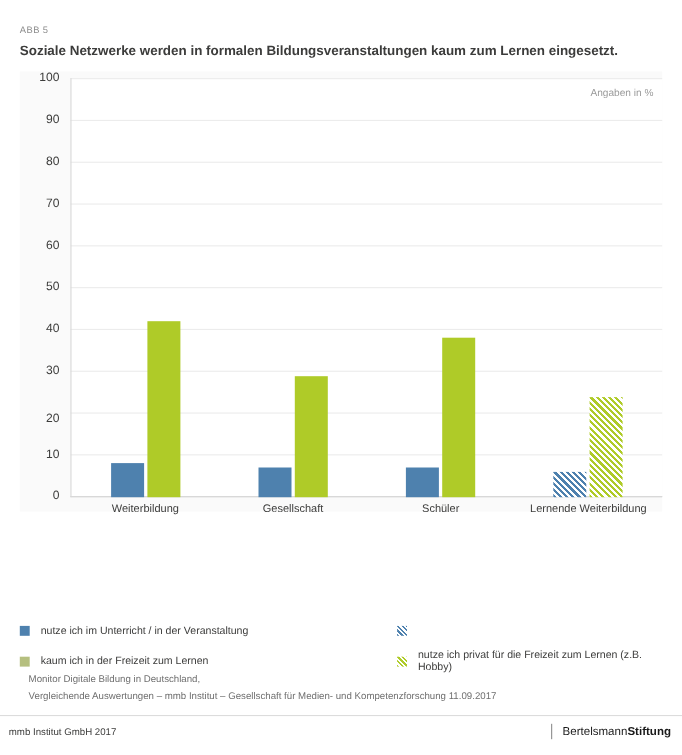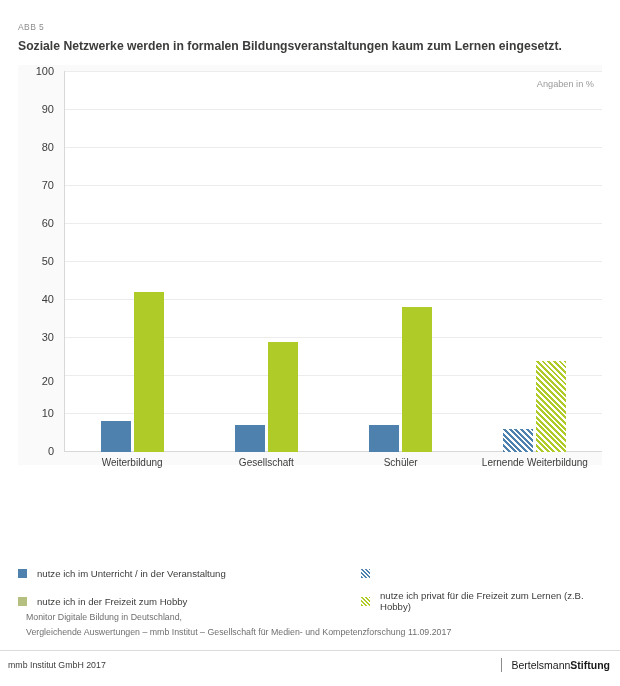--- a/index.html
+++ b/index.html
@@ -312,21 +312,21 @@
 <div class="legend" id="legend">
     <div class="legend-item">
       <span class="swatch solid-blue"></span>
       <span>nutze ich im Unterricht / in der Veranstaltung</span>
     </div>
     <div class="legend-item legend-col-right">
       <span class="swatch hatch-blue"></span>
     </div>
     <div class="legend-item">
       <span class="swatch solid-green"></span>
-      <span>nutze ich in der Freizeit zum Hobby</span>
+      <span>kaum ich in der Freizeit zum Lernen</span>
     </div>
     <div class="legend-item legend-col-right">
       <span class="swatch hatch-green"></span>
       <span>nutze ich privat für die Freizeit zum Lernen (z.B. Hobby)</span>
     </div>
   </div>
 
 <div class="source">
   <div>Monitor Digitale Bildung in Deutschland,</div>
   <div>Vergleichende Auswertungen – mmb Institut – Gesellschaft für Medien- und Kompetenzforschung 11.09.2017</div>

